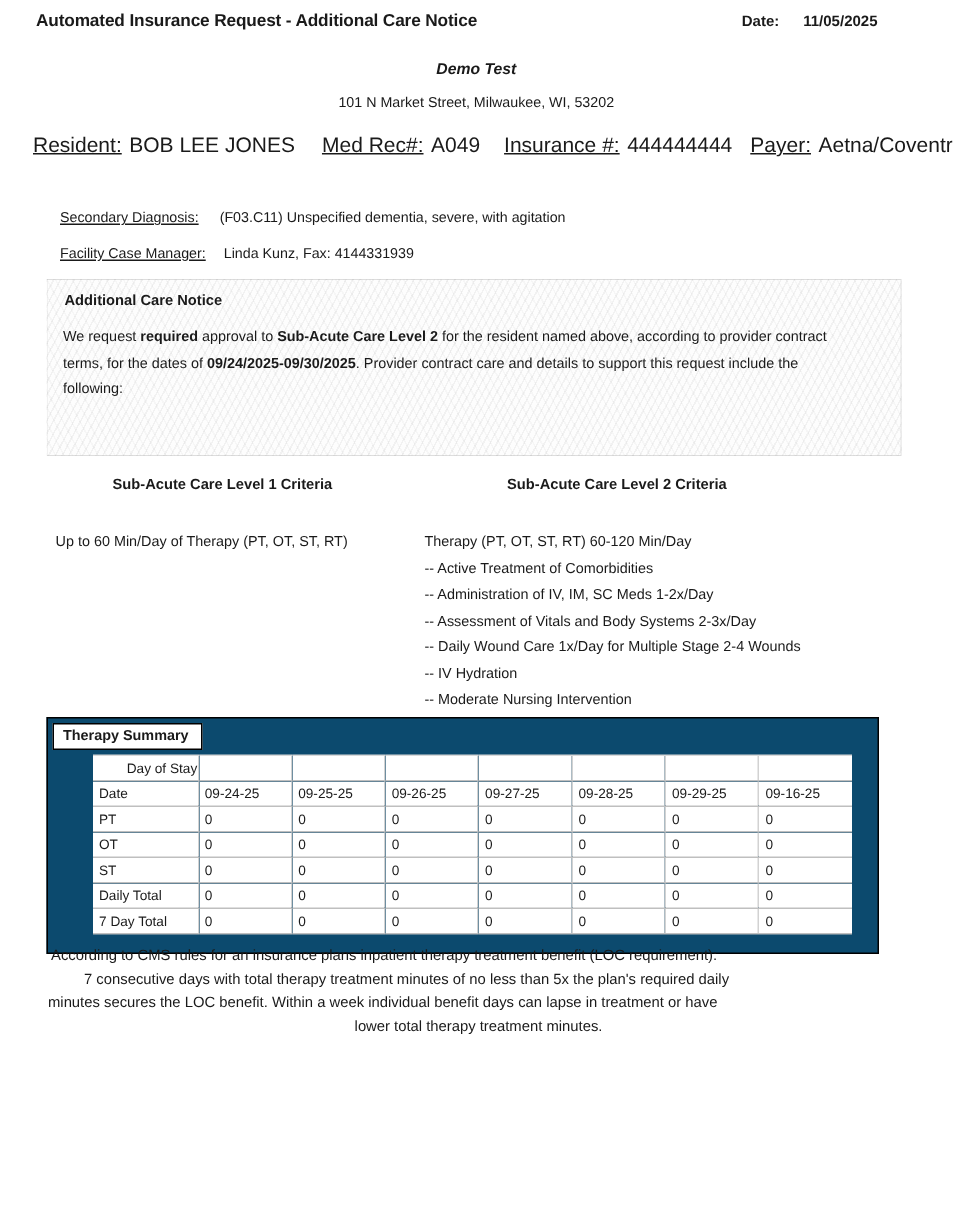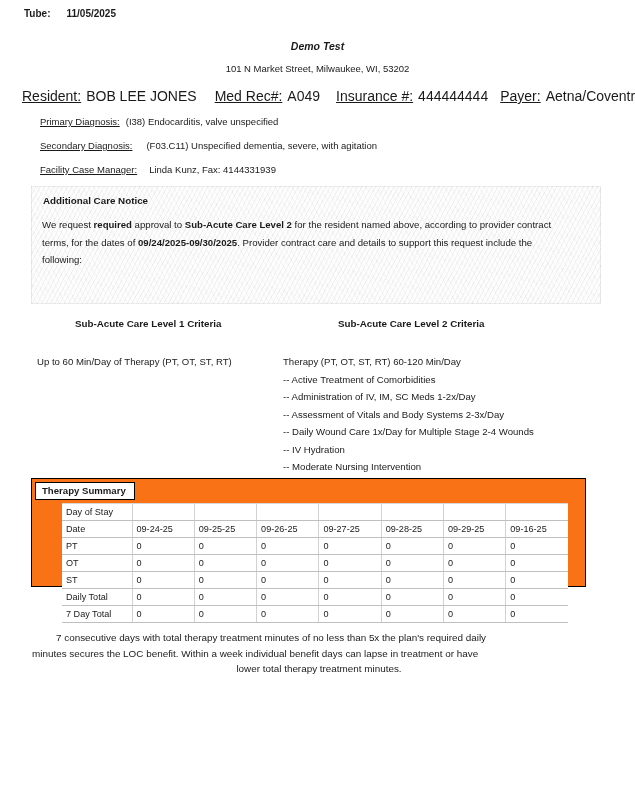--- a/index.html
+++ b/index.html
@@ -163,24 +163,24 @@
   }
   .crit-body-1 { top: 353px; left: 37px; width: 245px; }
   .crit-body-2 { top: 353px; left: 283px; width: 265px; }
 
   
   .tbl-wrap {
     position: absolute;
     left: 31px;
     top: 478px;
     width: 555px;
-    height: 109px;
+    height: 158px;
     border: 1.4px solid #000;
     box-sizing: border-box;
-    background: #f97316;
+    background: #0c4a6e;
   }
   .tbl-badge {
     position: absolute;
     left: 3px;
     top: 3px;
     padding: 2px 8px 3px 6px;
     border: 1.2px solid #000;
     background: #fff;
     font-size: 9.6px;
     font-weight: bold;
@@ -202,21 +202,21 @@
     font-size: 9.1px;
     height: 16px;
     padding: 0 0 0 4px;
     vertical-align: middle;
     background: #fff;
     color: #1a1a1a;
     white-space: nowrap;
     overflow: hidden;
   }
   table.ts td.vline { border-left: 0.8px solid #d2d2d2; }
-  table.ts tr.first-row td { border-top: 0.8px solid #d8d8d8; }
+  table.ts tr.first-row td { border-top: 0.8px solid #d8d8d8; text-align: right; }
   table.ts col.c-lbl { width: 70px; }
   table.ts col.c-day { width: 62.3px; }
 
   
   .footer-note {
     position: absolute;
     left: 30px;
     top: 630px;
     width: 578px;
     font-size: 9.9px;
@@ -228,36 +228,34 @@
   .footer-note .ln2 { text-align: left; padding-left: 26px; }
   .footer-note .ln3 { text-align: left; padding-left: 2px; }
   .footer-note .ln4 { text-align: center; }
 </style>
 </head>
 <body>
 
 <div class="page">
 
   <div class="hdr-row">
+    <div class="doc-title">Automated Insurance Request - Additional Care Notice</div>
     <div class="date-group">
-      <span class="date-label">Tube:</span>
+      <span class="date-label">Date:</span>
       <span class="date-value">11/05/2025</span>
     </div>
   </div>
 
   <div class="facility-name">Demo Test</div>
   <div class="facility-addr">101 N Market Street, Milwaukee, WI, 53202</div>
 
   <div class="resident-line">
     <span class="fld-label">Resident:</span><span class="sp-d"></span><span>BOB LEE JONES</span><span class="sp-a"></span><span class="fld-label">Med Rec#:</span><span class="sp-d"></span><span>A049</span><span class="sp-b"></span><span class="fld-label">Insurance #:</span><span class="sp-d"></span><span>444444444</span><span class="sp-c"></span><span class="fld-label">Payer:</span><span class="sp-d"></span><span>Aetna/Coventry Managed A - Levels (AL)</span>
   </div>
 
-  <div class="dx dx1">
-    <span class="lbl">Primary Diagnosis:</span><span class="val">(I38) Endocarditis, valve unspecified</span>
-  </div>
   <div class="dx dx2">
     <span class="lbl">Secondary Diagnosis:</span><span class="val">(F03.C11) Unspecified dementia, severe, with agitation</span>
   </div>
   <div class="dx dx3">
     <span class="lbl">Facility Case Manager:</span><span class="val">Linda Kunz, Fax: 4144331939</span>
   </div>
 
   <div class="notice-box">
     <div class="notice-title">Additional Care Notice</div>
     <div class="notice-body"><span>We request </span><b>required</b><span> approval to </span><b>Sub-Acute Care Level 2</b><span> for the resident named above, according to provider contract terms, for the dates of </span><b>09/24/2025-09/30/2025</b><span>. Provider contract care and details to support this request include the following:</span></div>
@@ -357,18 +355,19 @@
             <td class="vline">0</td>
             <td class="vline">0</td>
             <td class="vline">0</td>
             <td class="vline">0</td>
           </tr>
         </tbody>
     </table>
   </div>
 
   <div class="footer-note">
+    <span class="ln ln1">According to CMS rules for an insurance plans inpatient therapy treatment benefit  (LOC  requirement):</span>
     <span class="ln ln2">7 consecutive days with total  therapy treatment minutes of no less than 5x the plan's required daily</span>
     <span class="ln ln3">minutes secures the  LOC benefit. Within a week individual benefit days can lapse in treatment or have</span>
     <span class="ln ln4">lower total therapy treatment minutes.</span>
   </div>
 
 </div>
 
 </body></html>

